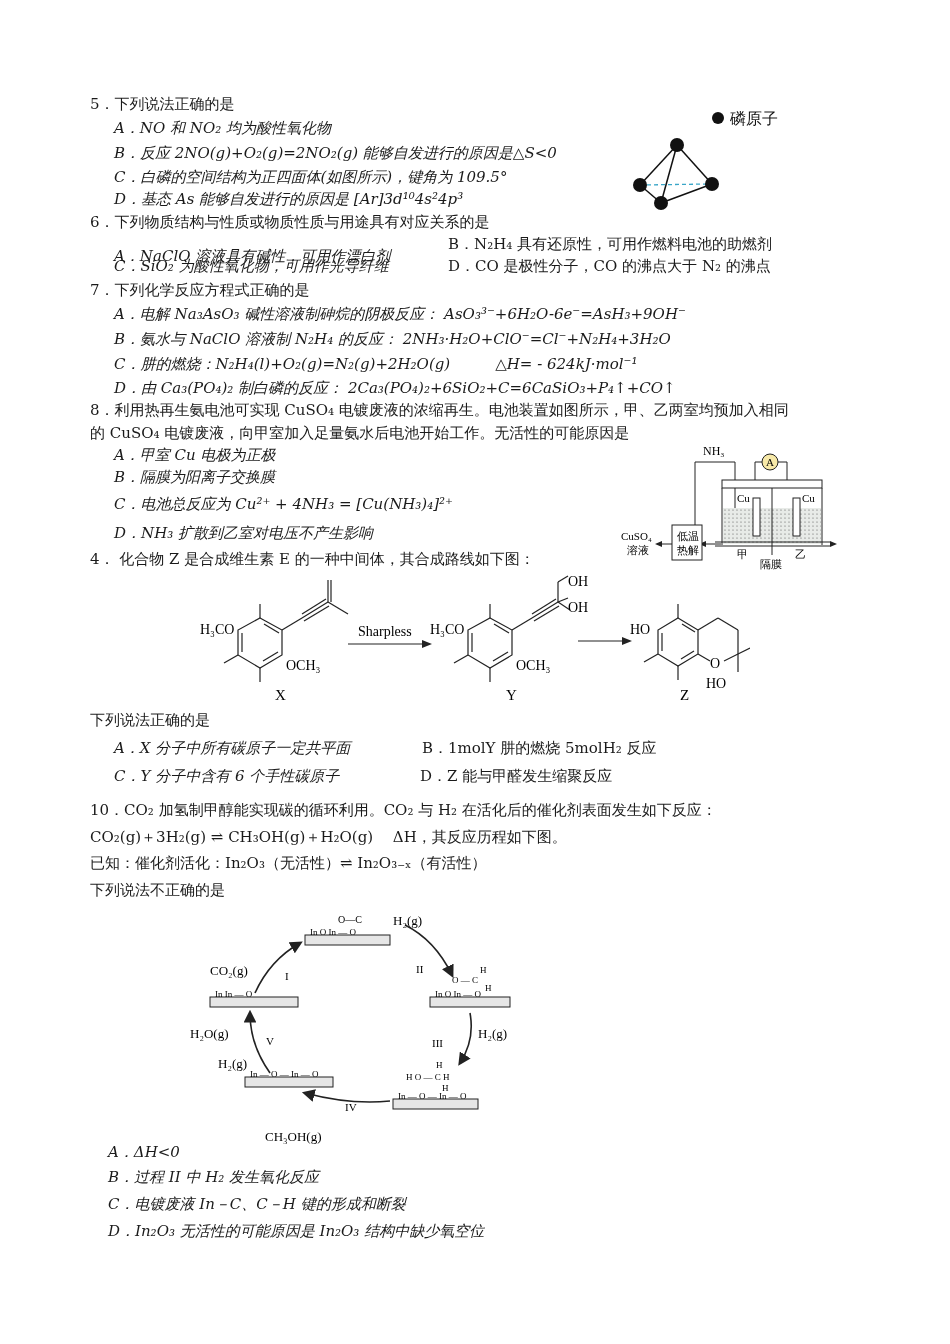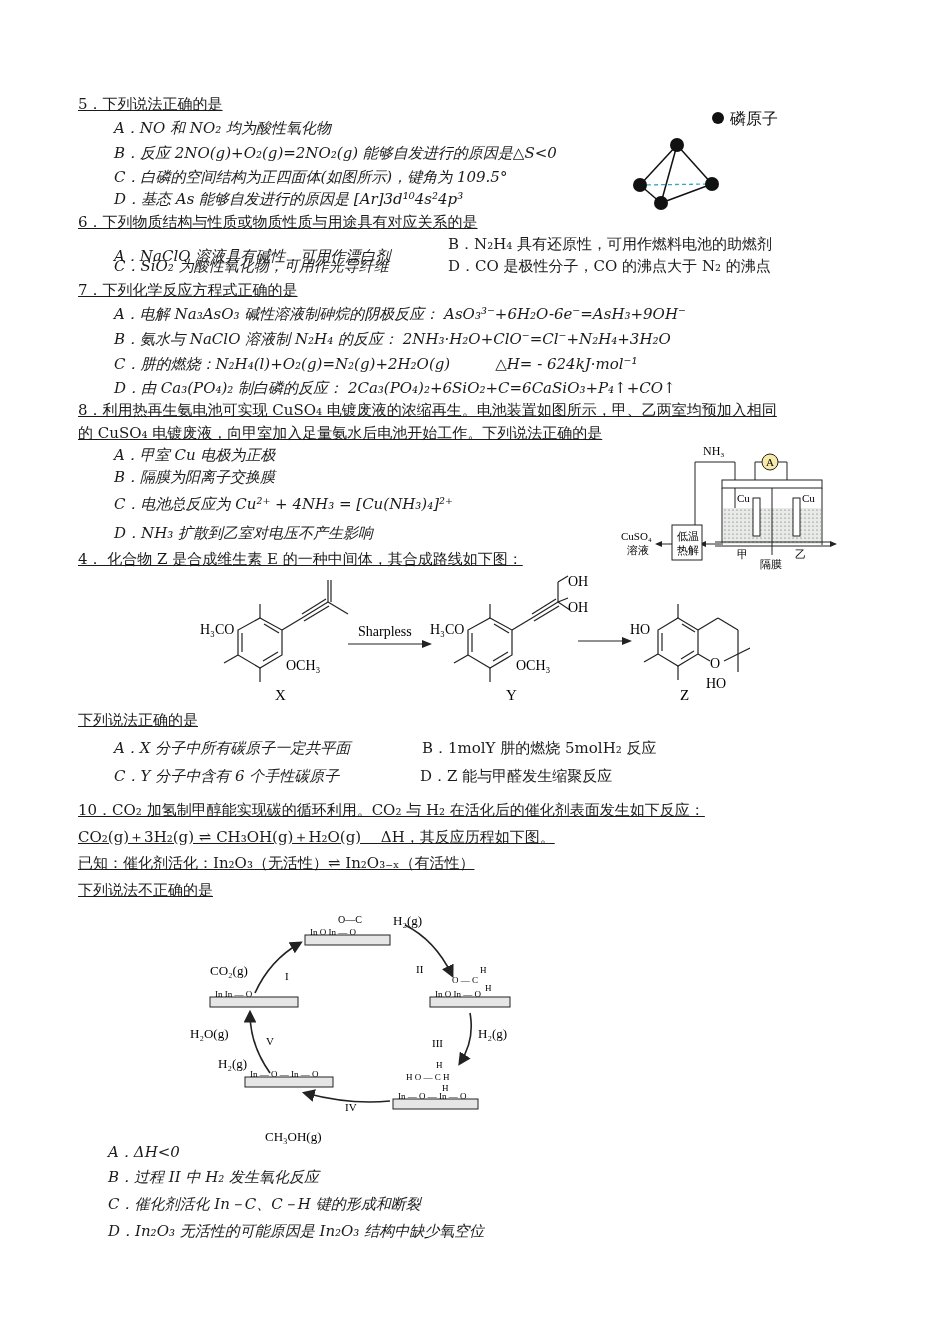--- a/index.html
+++ b/index.html
@@ -1,19 +1,19 @@
 <!DOCTYPE html>
 <html><head>
 <meta charset="utf-8">
 <style>
   html, body { margin:0; padding:0; background:#ffffff; }
   body { width:950px; height:1344px; position:relative; overflow:hidden;
          font-family:"DejaVu Serif","Liberation Serif",serif; color:#1a1a1a; font-size:15px; }
   .line { position:absolute; white-space:nowrap; line-height:20px; }
-  .q { left:78px;text-decoration:underline; }
+  .q { left:90px; }
   .opt { left:114px;font-style:italic; }
   .opt2 { left:448px;text-align:center; }
   svg text { font-family:"Liberation Serif","DejaVu Serif",serif; }
 </style>
 </head>
 <body>
 
 <div class="line q" style="top:94px">5．下列说法正确的是</div>
 <div class="line opt" style="top:118px">A．NO 和 NO₂ 均为酸性氧化物</div>
 <div class="line opt" style="top:143px">B．反应 2NO(g)+O₂(g)=2NO₂(g) 能够自发进行的原因是△S&lt;0</div>
@@ -41,21 +41,21 @@
 <div class="line opt" style="top:256px">C．SiO₂ 为酸性氧化物，可用作光导纤维</div>
 <div class="line opt2" style="top:256px">D．CO 是极性分子，CO 的沸点大于 N₂ 的沸点</div>
 
 <div class="line q" style="top:280px">7．下列化学反应方程式正确的是</div>
 <div class="line opt" style="top:304px">A．电解 Na₃AsO₃ 碱性溶液制砷烷的阴极反应： AsO₃³⁻+6H₂O-6e⁻=AsH₃+9OH⁻</div>
 <div class="line opt" style="top:329px">B．氨水与 NaClO 溶液制 N₂H₄ 的反应： 2NH₃·H₂O+ClO⁻=Cl⁻+N₂H₄+3H₂O</div>
 <div class="line opt" style="top:354px">C．肼的燃烧：N₂H₄(l)+O₂(g)=N₂(g)+2H₂O(g)　　　△H= - 624kJ·mol⁻¹</div>
 <div class="line opt" style="top:378px">D．由 Ca₃(PO₄)₂ 制白磷的反应： 2Ca₃(PO₄)₂+6SiO₂+C=6CaSiO₃+P₄↑+CO↑</div>
 
 <div class="line q" style="top:400px">8．利用热再生氨电池可实现 CuSO₄ 电镀废液的浓缩再生。电池装置如图所示，甲、乙两室均预加入相同</div>
-<div class="line q" style="top:423px">的 CuSO₄ 电镀废液，向甲室加入足量氨水后电池开始工作。下列说法正确的是</div>
+<div class="line q" style="top:423px">的 CuSO₄ 电镀废液，向甲室加入足量氨水后电池开始工作。无活性的可能原因是</div>
 <div class="line opt" style="top:445px">A．甲室 Cu 电极为正极</div>
 <div class="line opt" style="top:467px">B．隔膜为阳离子交换膜</div>
 <div class="line opt" style="top:494px">C．电池总反应为 Cu²⁺ + 4NH₃ = [Cu(NH₃)₄]²⁺</div>
 <div class="line opt" style="top:523px">D．NH₃ 扩散到乙室对电压不产生影响</div>
 
 <svg style="position:absolute;left:615px;top:440px" width="230" height="130">
   <text x="88" y="15" font-size="12">NH₃</text>
   <polyline points="80,115 80,22 120,22 120,78" fill="none" stroke="#222" stroke-width="1"></polyline>
   <polygon points="117,74 123,74 120,80" fill="#222"></polygon>
   <circle cx="155" cy="22" r="8" fill="#f7e9a8" stroke="#222" stroke-width="1"></circle>
@@ -218,14 +218,14 @@
   <text x="288" y="133" font-size="13">H₂(g)</text>
   <text x="155" y="206" font-size="11">IV</text>
   <text x="75" y="236" font-size="13">CH₃OH(g)</text>
   <text x="0" y="133" font-size="13">H₂O(g)</text>
   <text x="76" y="140" font-size="11">V</text>
   <text x="28" y="163" font-size="13">H₂(g)</text>
 </svg>
 
 <div class="line opt" style="top:1142px;left:108px">A．ΔH&lt;0</div>
 <div class="line opt" style="top:1167px;left:108px">B．过程 II 中 H₂ 发生氧化反应</div>
-<div class="line opt" style="top:1194px;left:108px">C．催化剂活化 In－C、C－H 键的形成和断裂</div>
+<div class="line opt" style="top:1194px;left:108px">C．电镀废液 In－C、C－H 键的形成和断裂</div>
 <div class="line opt" style="top:1221px;left:108px">D．In₂O₃ 无活性的可能原因是 In₂O₃ 结构中缺少氧空位</div>
 
 </body></html>

